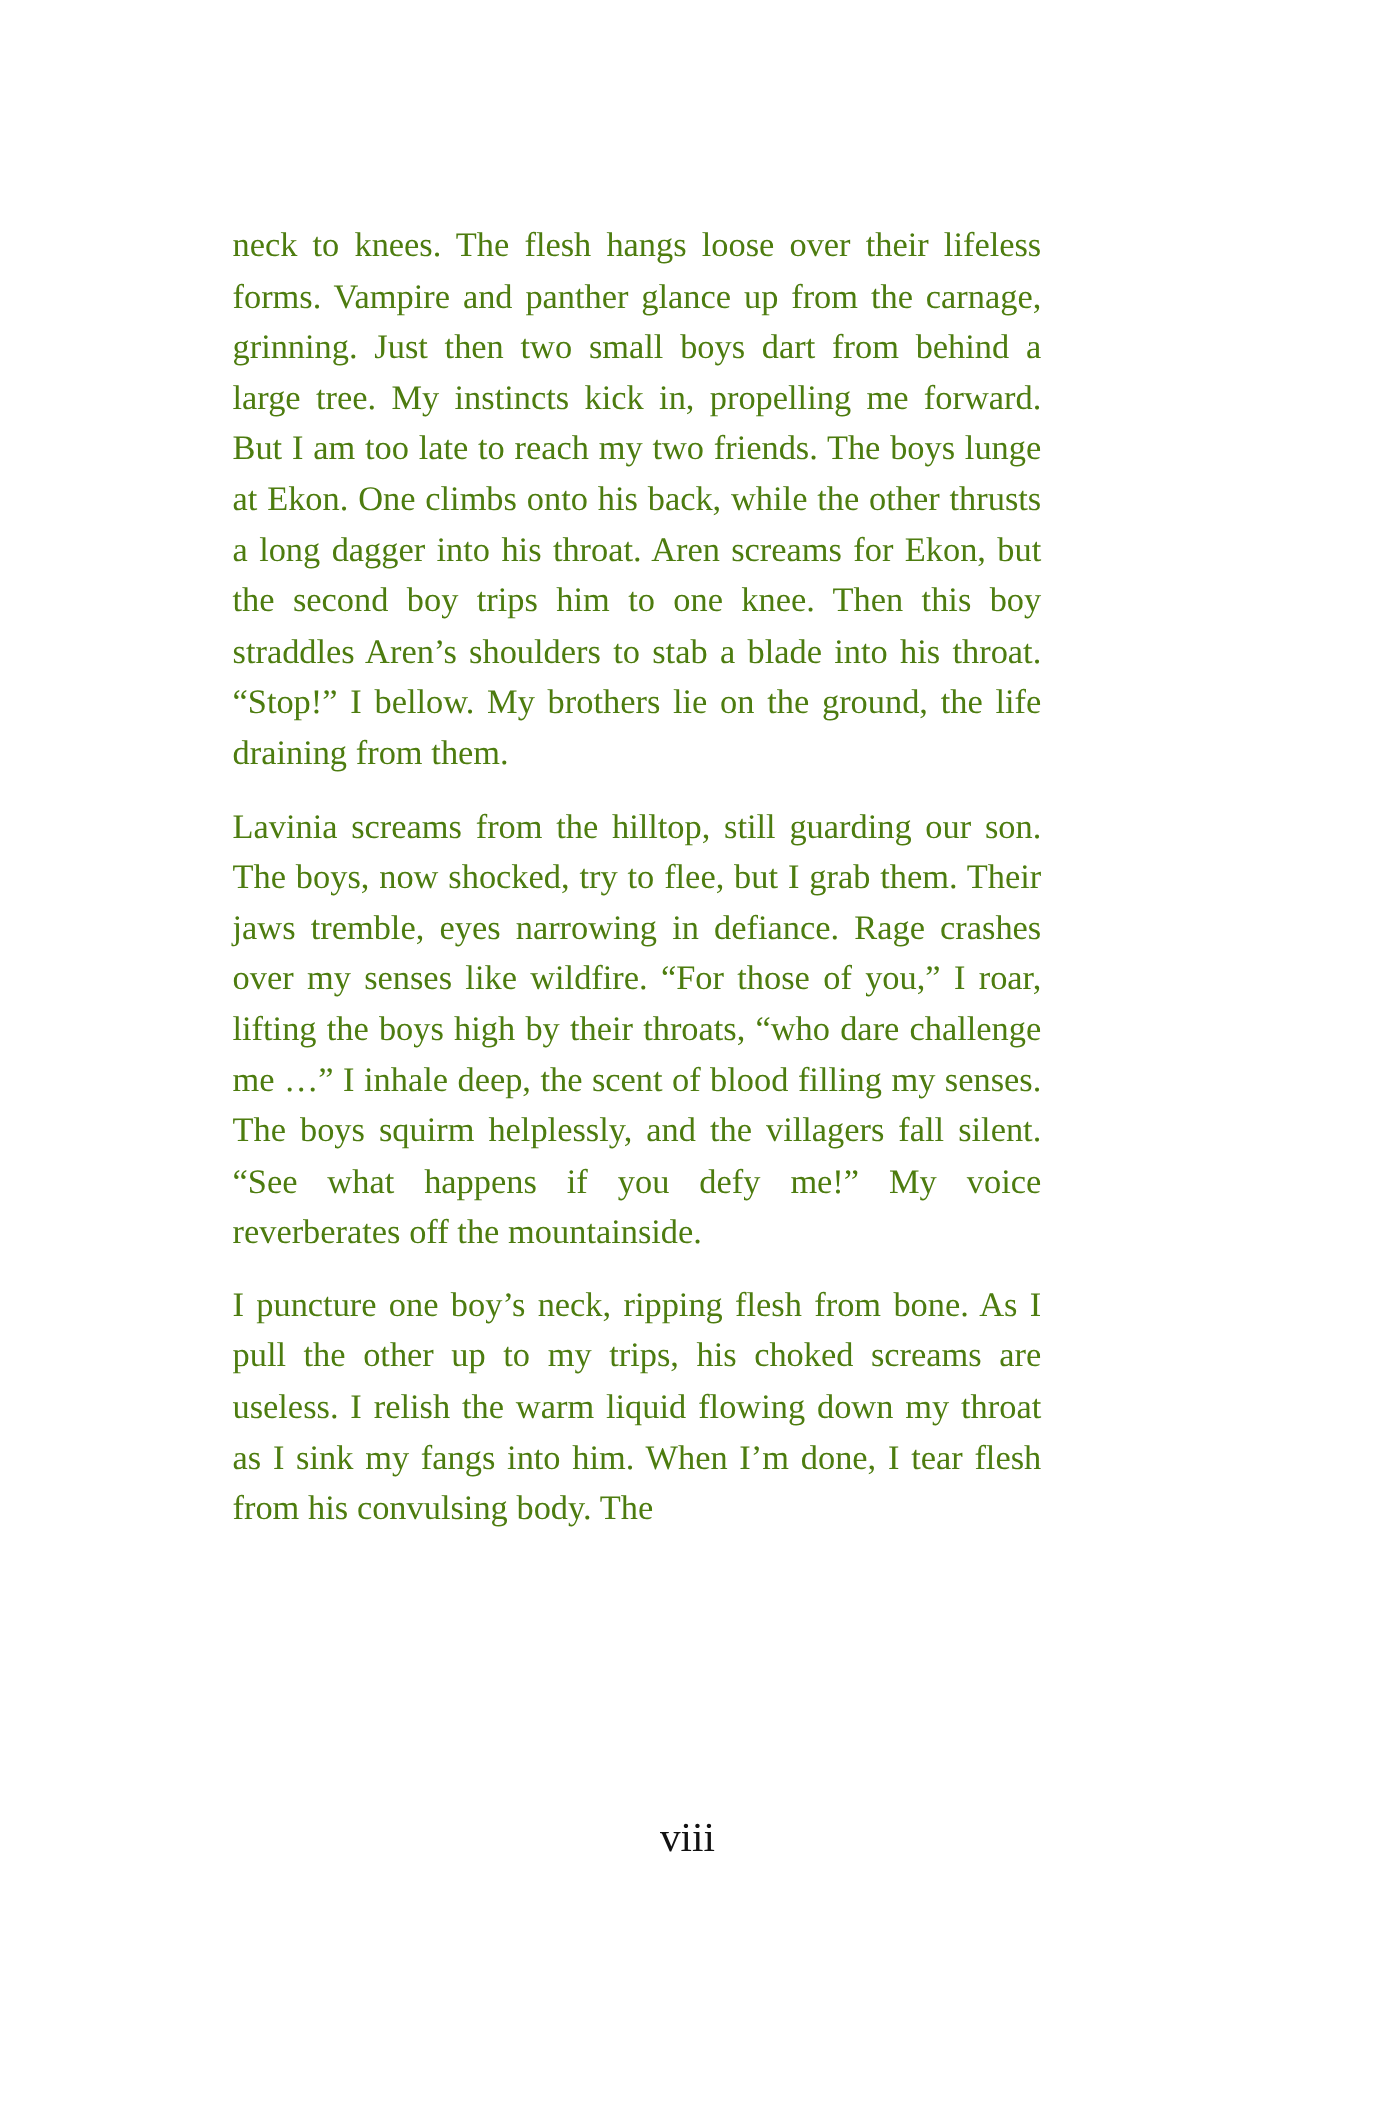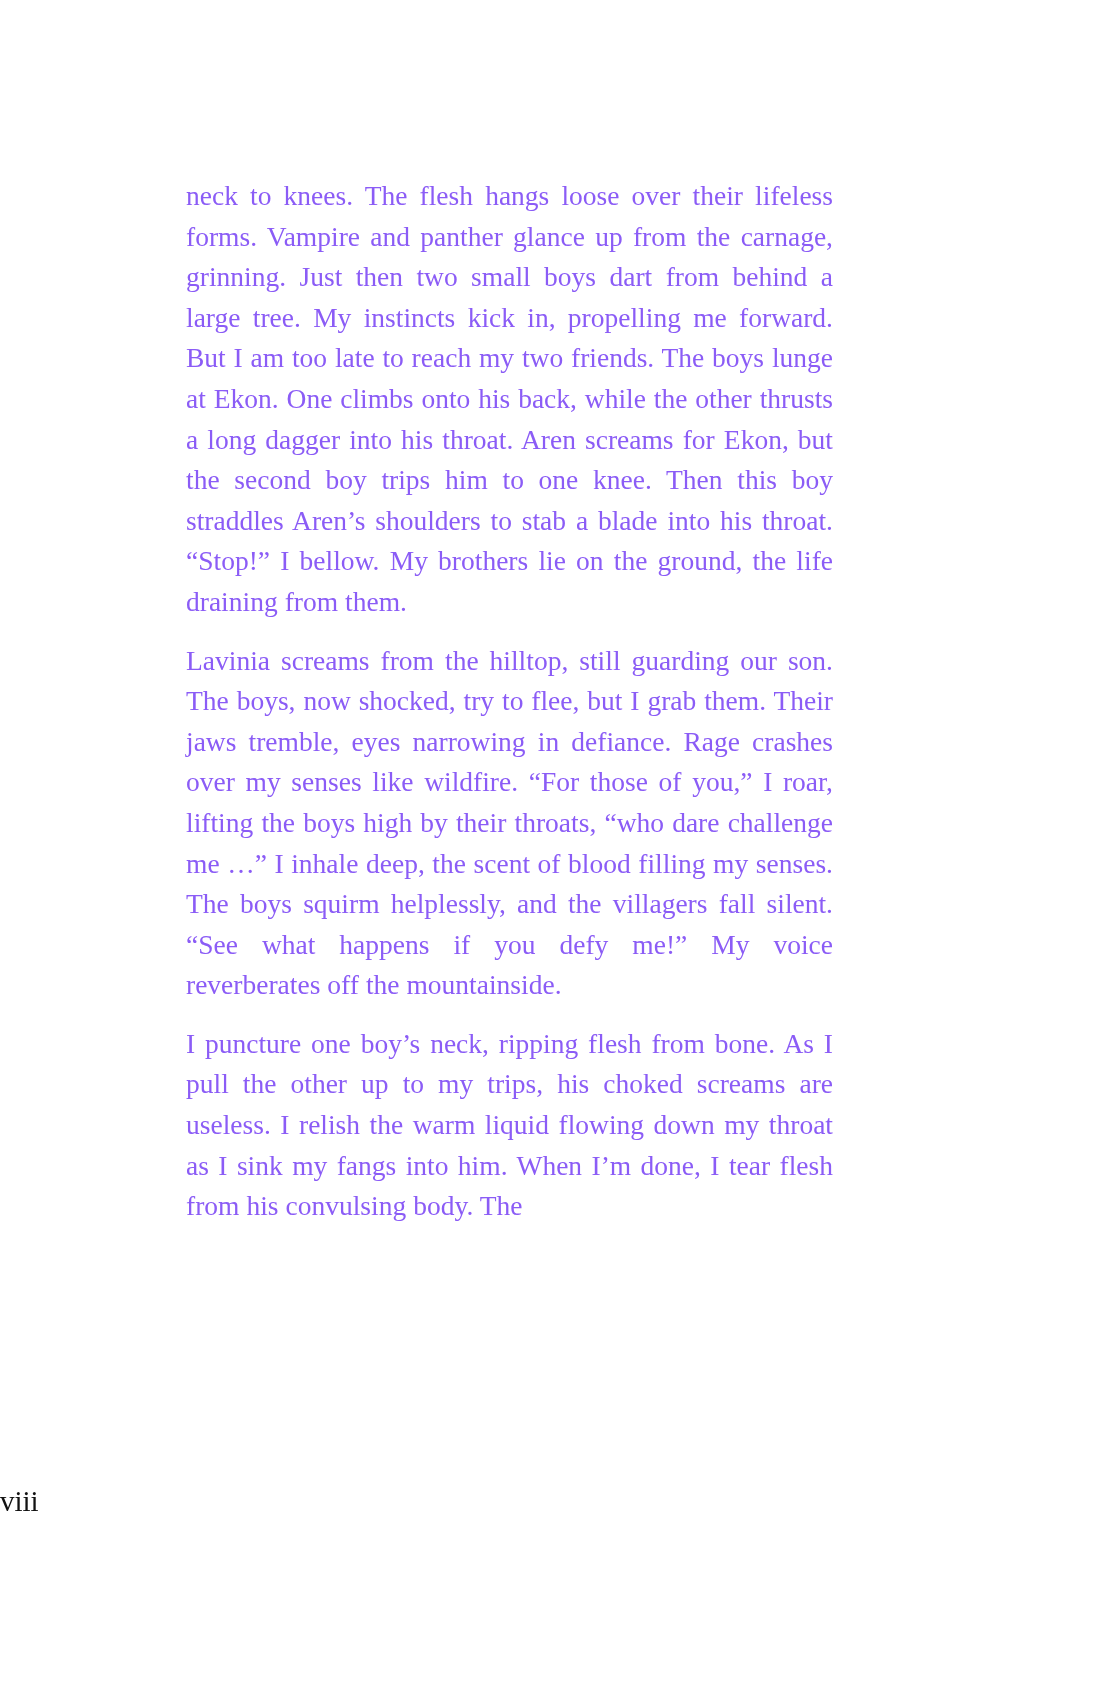--- a/index.html
+++ b/index.html
@@ -19,39 +19,40 @@
   .text-block {
     position: absolute;
     left: 186px;
     top: 176px;
     width: 647px;
   }
   .para {
     font-family: "Liberation Serif", "DejaVu Serif", serif;
     font-size: 27.5px;
     line-height: 40.6px;
-    color: #8b5cf6;
+    color: #4d7c0f;
     text-align: justify;
     text-justify: inter-word;
     margin: 0 0 18px 0;
     text-indent: 0;
     hyphens: none;
     -webkit-hyphens: none;
     word-spacing: 0.004em;
   }
   .para:last-child {
     margin-bottom: 0;
   }
   .folio {
     position: absolute;
     left: 0;
     right: 0;
-    top: 1484px;
+    top: 1454px;
+    text-align: center;
     font-family: "Liberation Serif", "DejaVu Serif", serif;
-    font-size: 29px;
+    font-size: 33px;
     line-height: 34px;
     color: #121212;
   }
 </style>
 </head>
 <body>
 
 <div class="page">
 
   <div class="text-block">

